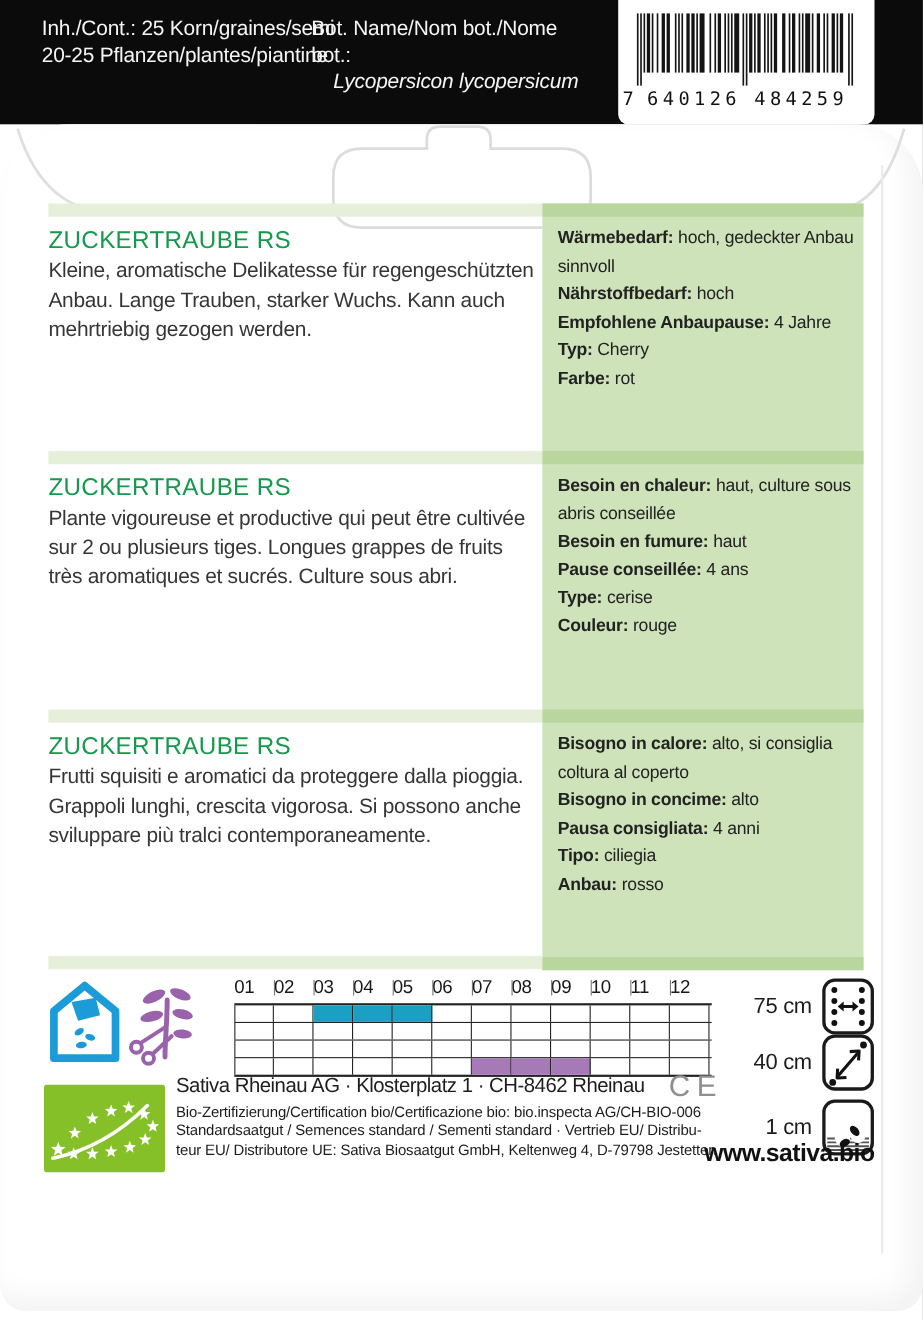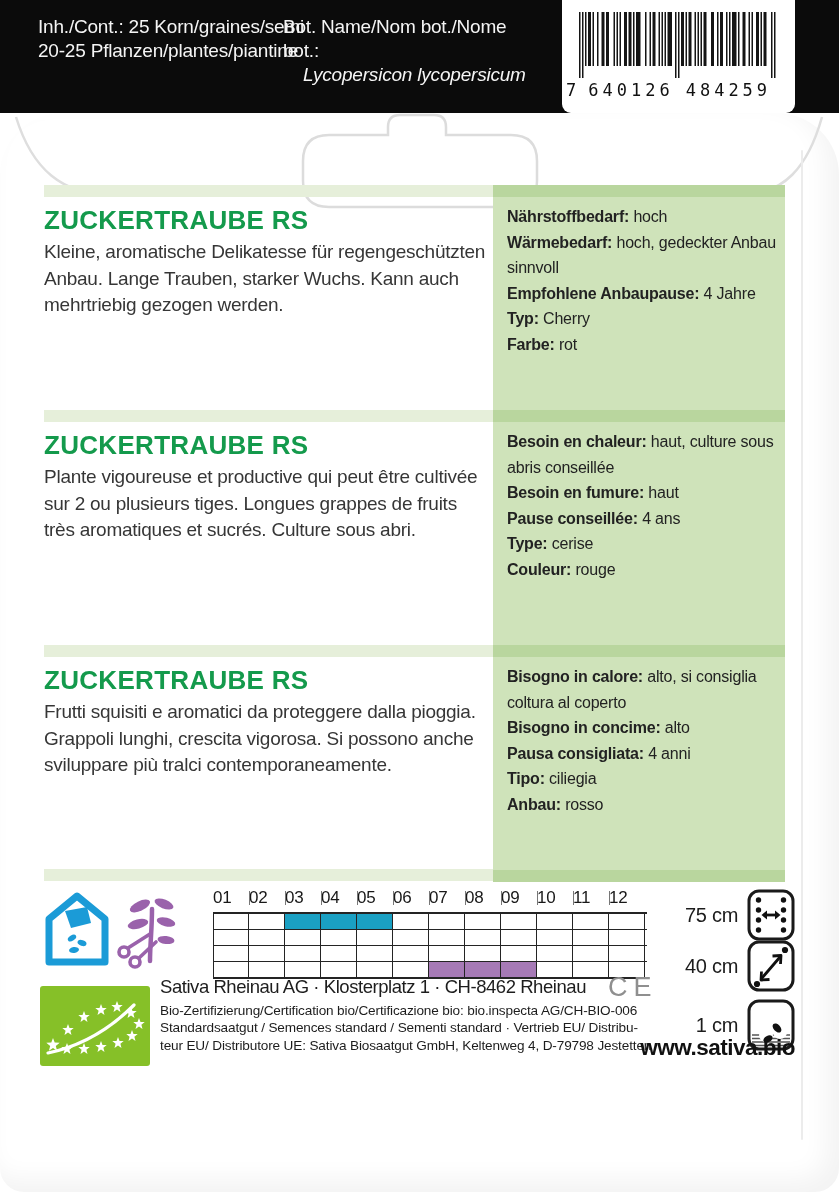--- a/index.html
+++ b/index.html
@@ -22,21 +22,21 @@
   .bc-group{letter-spacing:4px;margin-right:12px;}
   
   .packet{position:absolute;left:0px;top:113px;width:839px;height:1079px;background:#fff;
     border-radius:62px 62px 24px 24px;
     box-shadow:inset -12px -12px 26px rgba(0,0,0,0.05);}
   .flap-svg{position:absolute;left:0;top:113px;}
   .r-edge{position:absolute;left:801px;top:150px;width:2px;height:990px;background:#ececec;border-radius:2px;}
   
   .section{position:absolute;left:44px;width:449px;}
   .section .strip{width:449px;height:12px;}
-  .section-title{margin:8px 0 3px 0;font-size:26px;font-weight:bold;letter-spacing:0.3px;}
+  .section-title{margin:8px 0 3px 0;font-size:22px;font-weight:normal;letter-spacing:0.3px;}
   .section-body{width:446px;font-size:19px;line-height:26.5px;color:#363636;letter-spacing:-0.25px;}
   .panel{position:absolute;left:493px;top:185px;width:292px;height:697px;}
   .panel-strip{position:absolute;left:493px;width:292px;height:12px;}
   .left-bottom-strip{position:absolute;left:44px;top:869px;width:449px;height:12px;}
   .panel-text{position:absolute;left:507px;width:270px;font-size:16px;line-height:25.5px;color:#222;letter-spacing:-0.2px;}
   .info-line .lbl{font-weight:bold;}
   
   .calendar{position:absolute;left:213px;top:886px;width:434px;}
   .cal-header{display:flex;height:26px;}
   .cal-month{width:36px;font-size:17px;color:#181818;letter-spacing:-0.3px;position:relative;line-height:24px;}
@@ -157,22 +157,22 @@
     <div class="section-title sec-title" style="color: rgb(20, 154, 76);">ZUCKERTRAUBE RS</div>
     <div class="section-body">Plante vigoureuse et productive qui peut être cultivée sur 2 ou plusieurs tiges. Longues grappes de fruits très aromatiques et sucrés. Culture sous abri.</div>
   </div>
   <div class="section" style="top:645px">
     <div class="strip sec-strip" style="background: rgb(230, 239, 218);"></div>
     <div class="section-title sec-title" style="color: rgb(20, 154, 76);">ZUCKERTRAUBE RS</div>
     <div class="section-body">Frutti squisiti e aromatici da proteggere dalla pioggia. Grappoli lunghi, crescita vigorosa. Si possono anche sviluppare più tralci contemporaneamente.</div>
   </div>
 
   <div class="panel-text" style="top:204px">
+      <div class="info-line"><span class="lbl">Wärmebedarf: </span><span>hoch, gedeckter Anbau sinnvoll</span></div>
       <div class="info-line"><span class="lbl">Nährstoffbedarf: </span><span>hoch</span></div>
-      <div class="info-line"><span class="lbl">Wärmebedarf: </span><span>hoch, gedeckter Anbau sinnvoll</span></div>
       <div class="info-line"><span class="lbl">Empfohlene Anbaupause: </span><span>4 Jahre</span></div>
       <div class="info-line"><span class="lbl">Typ: </span><span>Cherry</span></div>
       <div class="info-line"><span class="lbl">Farbe: </span><span>rot</span></div>
     </div>
   <div class="panel-text" style="top:429px">
       <div class="info-line"><span class="lbl">Besoin en chaleur: </span><span>haut, culture sous abris conseillée</span></div>
       <div class="info-line"><span class="lbl">Besoin en fumure: </span><span>haut</span></div>
       <div class="info-line"><span class="lbl">Pause conseillée: </span><span>4 ans</span></div>
       <div class="info-line"><span class="lbl">Type: </span><span>cerise</span></div>
       <div class="info-line"><span class="lbl">Couleur: </span><span>rouge</span></div>

